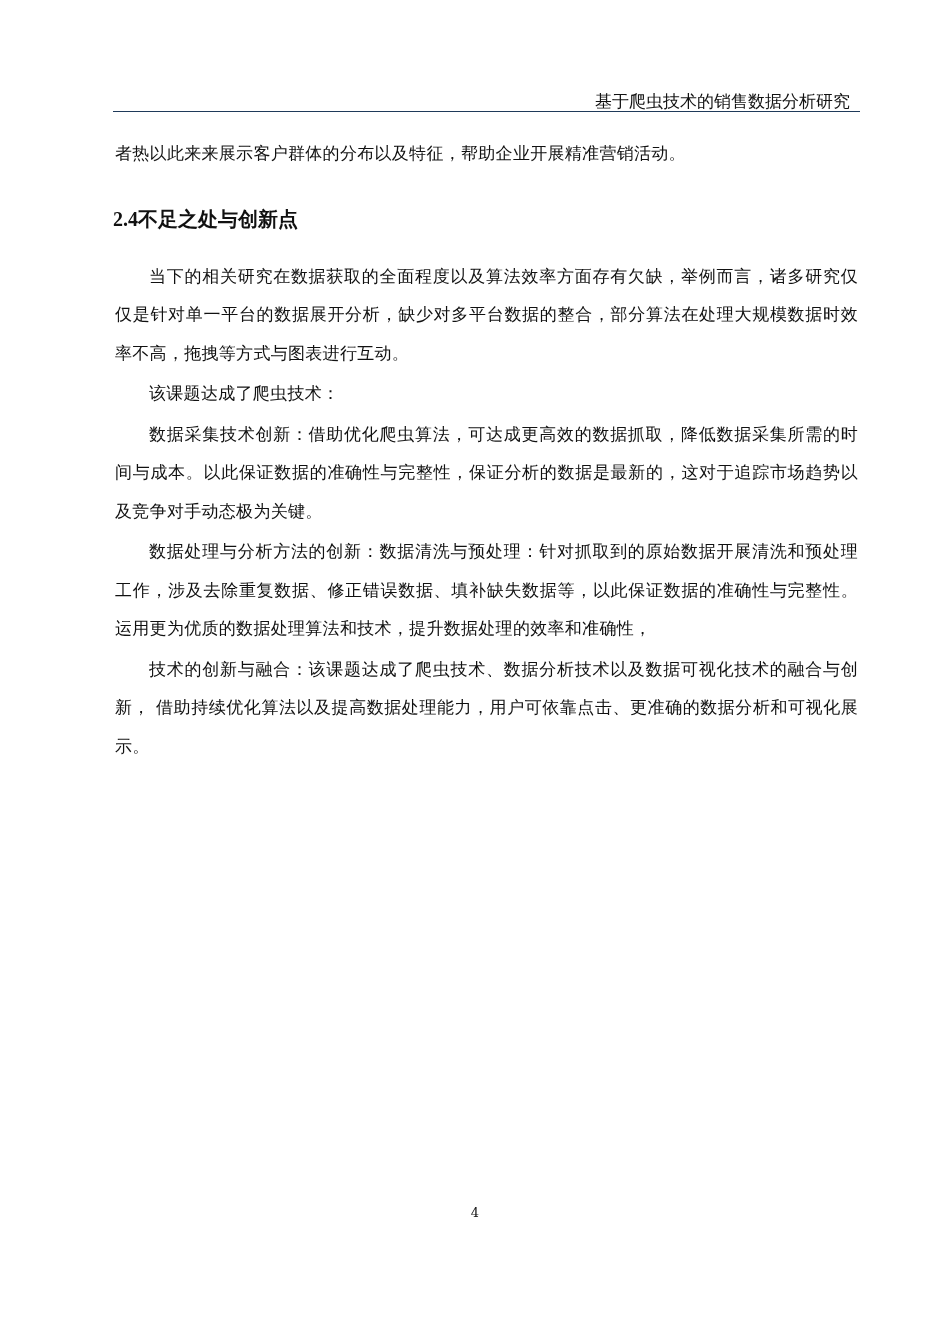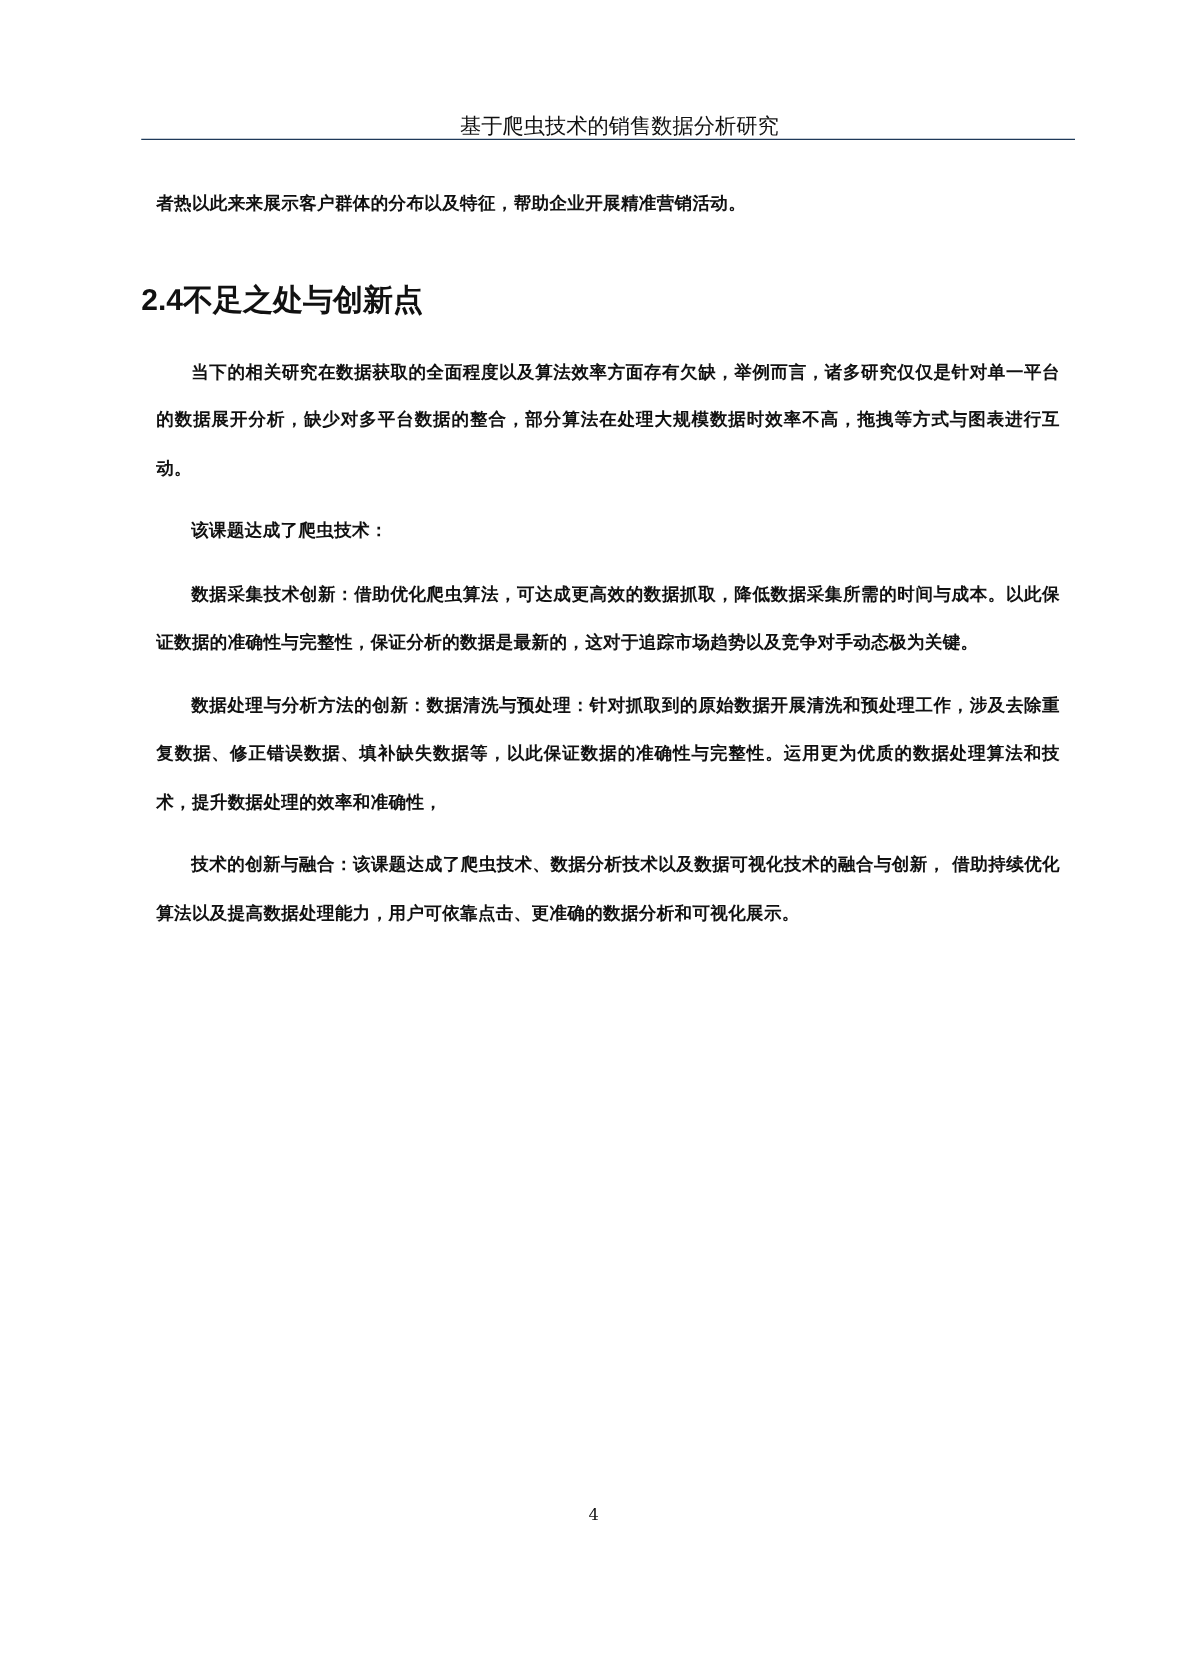--- a/index.html
+++ b/index.html
@@ -1,27 +1,27 @@
 <!DOCTYPE html>
 <html><head>
   <meta charset="utf-8">
   <style>
     html, body { margin: 0; padding: 0; background: #ffffff; }
     body { width: 950px; height: 1344px; position: relative; overflow: hidden;
            font-family: "DejaVu Serif", "Liberation Serif", serif; color: #111; }
-    .header-title { position: absolute; top: 90px; left: 122px; width: 747px;
-                    text-align: center; font-size: 17px; line-height: 22px; }
+    .header-title { position: absolute; top: 90px; left: 103px; width: 747px;
+                    text-align: right; font-size: 17px; line-height: 22px; }
     .header-rule { position: absolute; top: 111px; left: 113px; width: 747px;
                    height: 0; border-top: 1.5px solid #1f3a5a; }
     .content { position: absolute; top: 132px; left: 113px; width: 747px; }
-    .para { font-size: 14px; line-height: 38.5px; margin: 12px; text-align: justify;
-            letter-spacing: 0.3px; font-weight: bold; }
+    .para { font-size: 17px; line-height: 38.5px; margin: 2px; text-align: justify;
+            letter-spacing: 0.3px; }
     .para.indent { text-indent: 2em; }
-    .section-heading { font-family: Liberation Sans, sans-serif;
-                       font-size: 24px; line-height: 28px; margin: 44px 0 24px 0; }
+    .section-heading { font-family: Liberation Serif, serif;
+                       font-size: 20px; line-height: 28px; margin: 32px 0 24px 0; }
     .page-number { position: absolute; top: 1205px; left: 0; width: 950px;
                    text-align: center; font-size: 13px; }
   </style>
 </head>
 <body>
 
 <div class="header-title">基于爬虫技术的销售数据分析研究</div>
 <div class="header-rule"></div>
 
 <div class="content">

